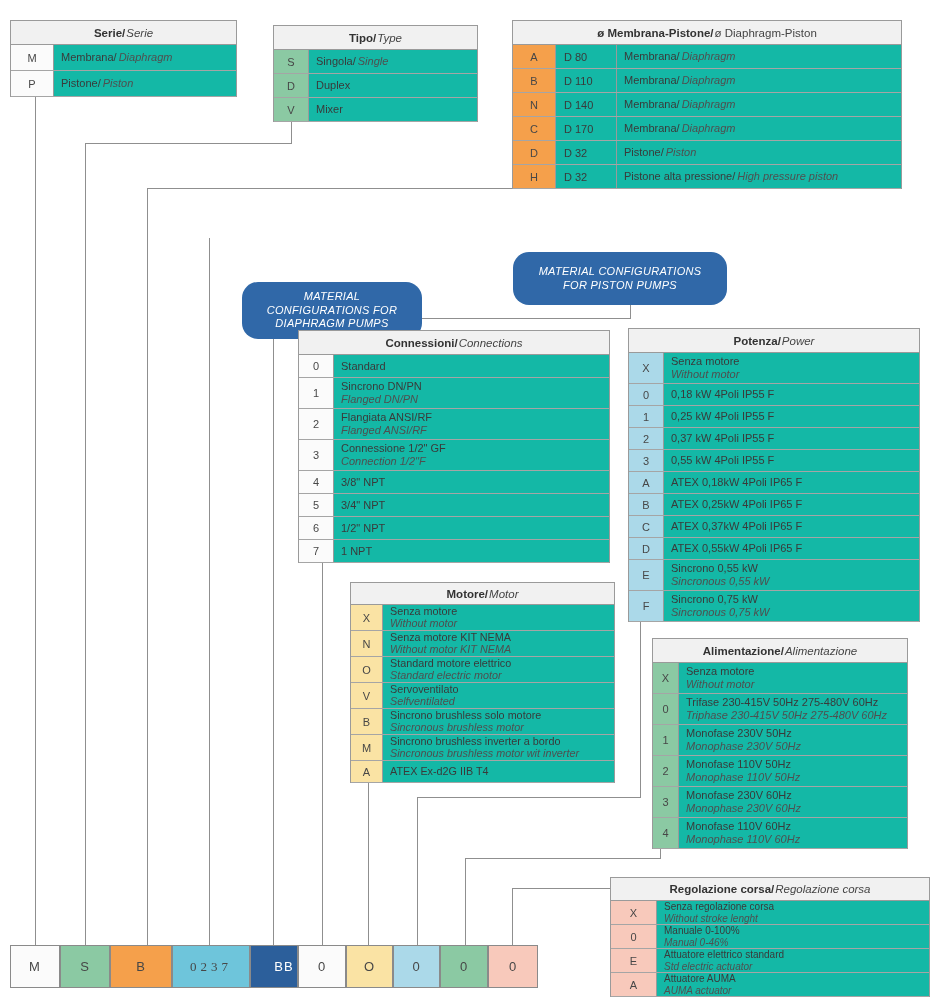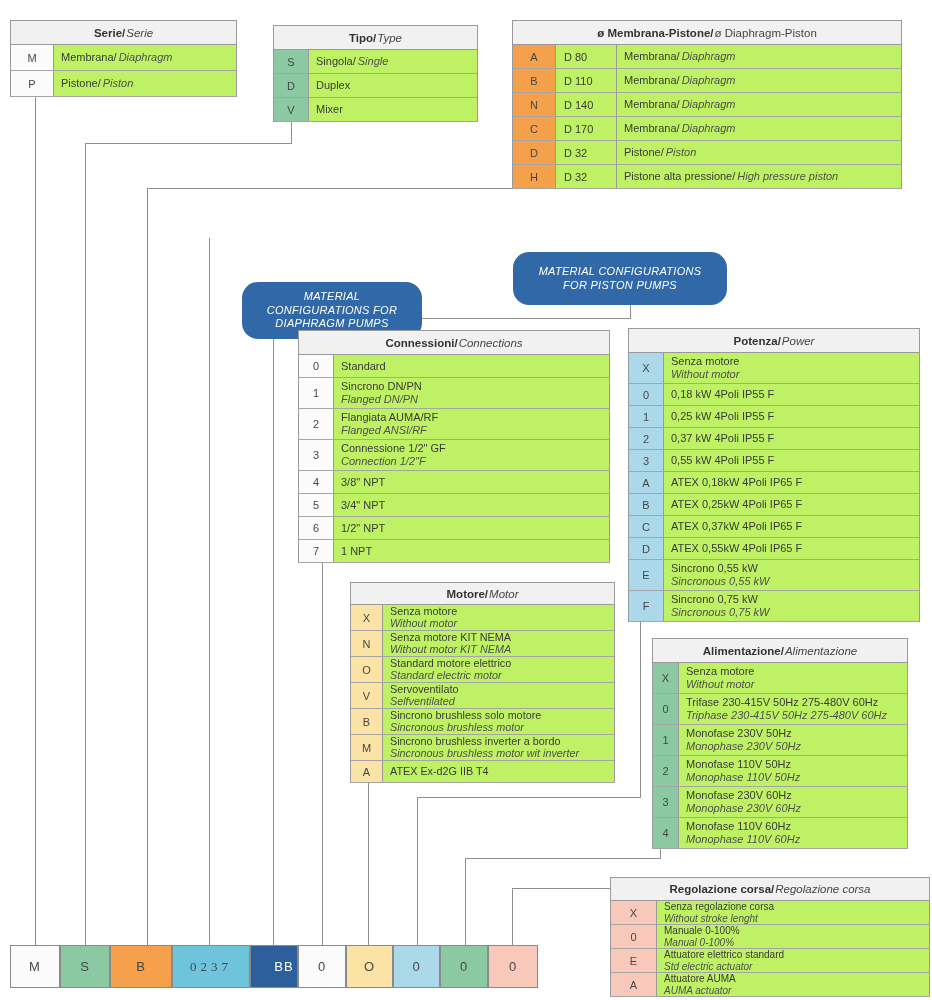--- a/index.html
+++ b/index.html
@@ -4,21 +4,21 @@
 <style>
   html,body{margin:0;padding:0;background:#fff;}
   .canvas{position:relative;width:932px;height:1000px;background:#ffffff;
           font-family:"Liberation Sans","DejaVu Sans",sans-serif;color:#3a3a3a;overflow:hidden;}
 
   
   .vl,.hl{position:absolute;background:#8f8f8f;z-index:0;}
   .vl{width:1px;} .hl{height:1px;}
 
   
-  .tbl{position:absolute;background:#bef264;z-index:1;border-left:1px solid #9a9a9a;border-right:1px solid #9a9a9a;box-sizing:border-box;}
+  .tbl{position:absolute;background:#14b8a6;z-index:1;border-left:1px solid #9a9a9a;border-right:1px solid #9a9a9a;box-sizing:border-box;}
   .thead{display:flex;justify-content:center;align-items:center;height:23px;background:#f1f1f1;
          border-top:1px solid #9a9a9a;border-bottom:1px solid #9a9a9a;font-size:11.5px;white-space:nowrap;}
   .h-it{font-weight:bold;color:#333;}
   .h-en{font-style:italic;color:#444;margin-left:1px;}
   .h-en.upright{font-style:normal;}
   .trow{display:flex;align-items:stretch;border-bottom:1px solid #a5a5a5;min-height:22px;box-sizing:border-box;}
   .code{display:flex;align-items:center;justify-content:center;border-right:1px solid #9a9a9a;
         font-size:11px;color:#474747;flex:0 0 auto;box-sizing:border-box;}
   .dcol{display:flex;align-items:center;border-right:1px solid #9a9a9a;padding:0 8px;font-size:11px;flex:0 0 44px;}
   .desc{flex:1 1 auto;display:flex;flex-wrap:wrap;align-content:center;align-items:center;
@@ -217,21 +217,21 @@
         <div class="trow">
           <div class="code c-white">1</div>
           <div class="desc">
             <span class="it">Sincrono DN/PN</span>
             <span class="en stack">Flanged DN/PN</span>
           </div>
         </div>
         <div class="trow">
           <div class="code c-white">2</div>
           <div class="desc">
-            <span class="it">Flangiata AUMA/RF</span>
+            <span class="it">Flangiata ANSI/RF</span>
             <span class="en stack">Flanged ANSI/RF</span>
           </div>
         </div>
         <div class="trow">
           <div class="code c-white">3</div>
           <div class="desc">
             <span class="it">Connessione 1/2" GF</span>
             <span class="en stack">Connection 1/2"F</span>
           </div>
         </div>
@@ -458,21 +458,21 @@
           <div class="code c-pink">X</div>
           <div class="desc">
             <span class="it">Senza regolazione corsa</span>
             <span class="en stack">Without stroke lenght</span>
           </div>
         </div>
         <div class="trow">
           <div class="code c-pink">0</div>
           <div class="desc">
             <span class="it">Manuale 0-100%</span>
-            <span class="en stack">Manual 0-100%</span>
+            <span class="en stack">Manual 0-46%</span>
           </div>
         </div>
         <div class="trow">
           <div class="code c-pink">E</div>
           <div class="desc">
             <span class="it">Attuatore elettrico standard</span>
             <span class="en stack">Std electric actuator</span>
           </div>
         </div>
         <div class="trow">

